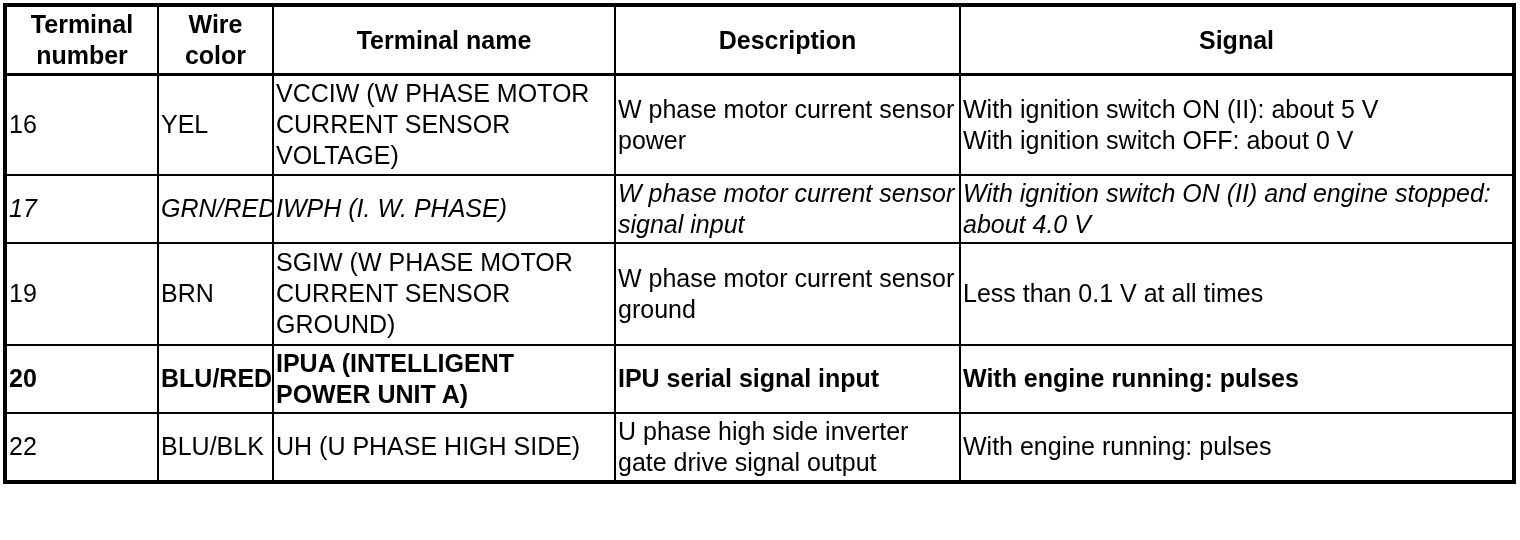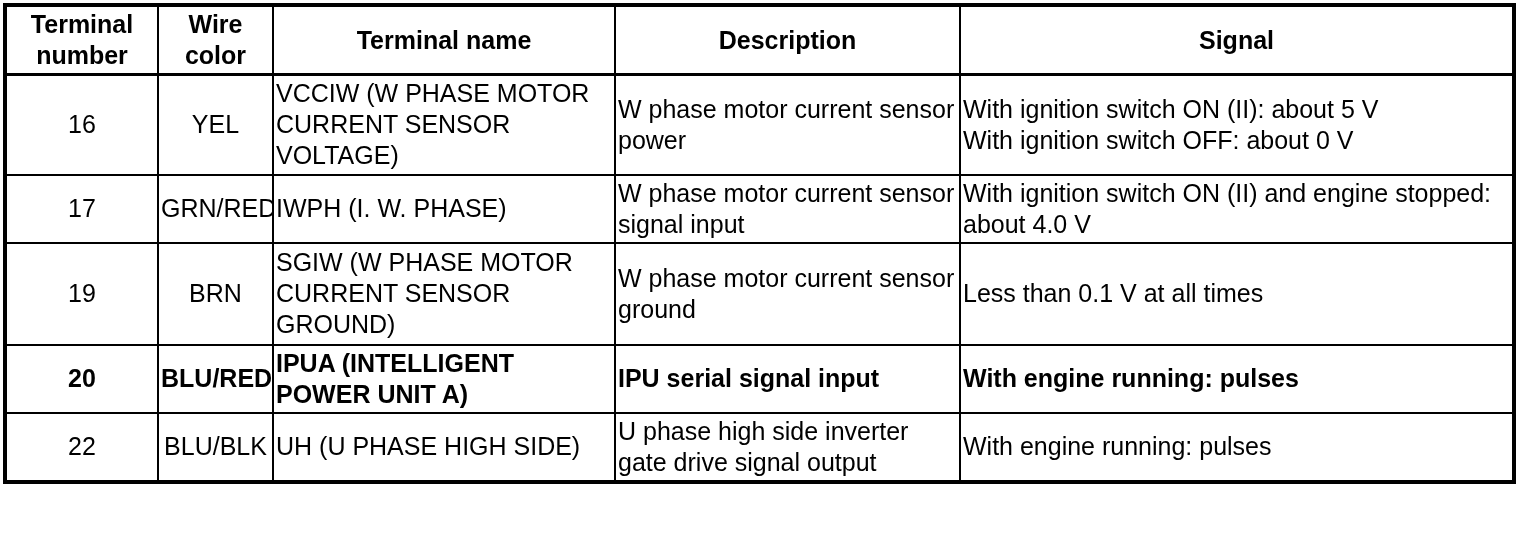--- a/index.html
+++ b/index.html
@@ -37,24 +37,24 @@
     overflow: hidden;
   }
   th {
     font-weight: bold;
     text-align: center;
     border-bottom: 3px solid #000000;
     height: 58px;
     padding: 2px 4px;
   }
   td { text-align: left; }
-  td.cell-center { text-align: center; }
+  td.cell-center { }
 
   tbody tr:nth-child(1) { height: 100px; }
-  tbody tr:nth-child(2) { height: 62px;  }
+  tbody tr:nth-child(2) { height: 62px; font-style: italic;  }
   tbody tr:nth-child(3) { height: 102px; }
   tbody tr:nth-child(4) { height: 64px; font-weight: bold;  }
   tbody tr:nth-child(5) { height: 64px;  }
   tbody tr:nth-child(6) { height: 66px;  }
 </style>
 </head>
 <body>
 
 <table class="terminal-table">
   <colgroup>

